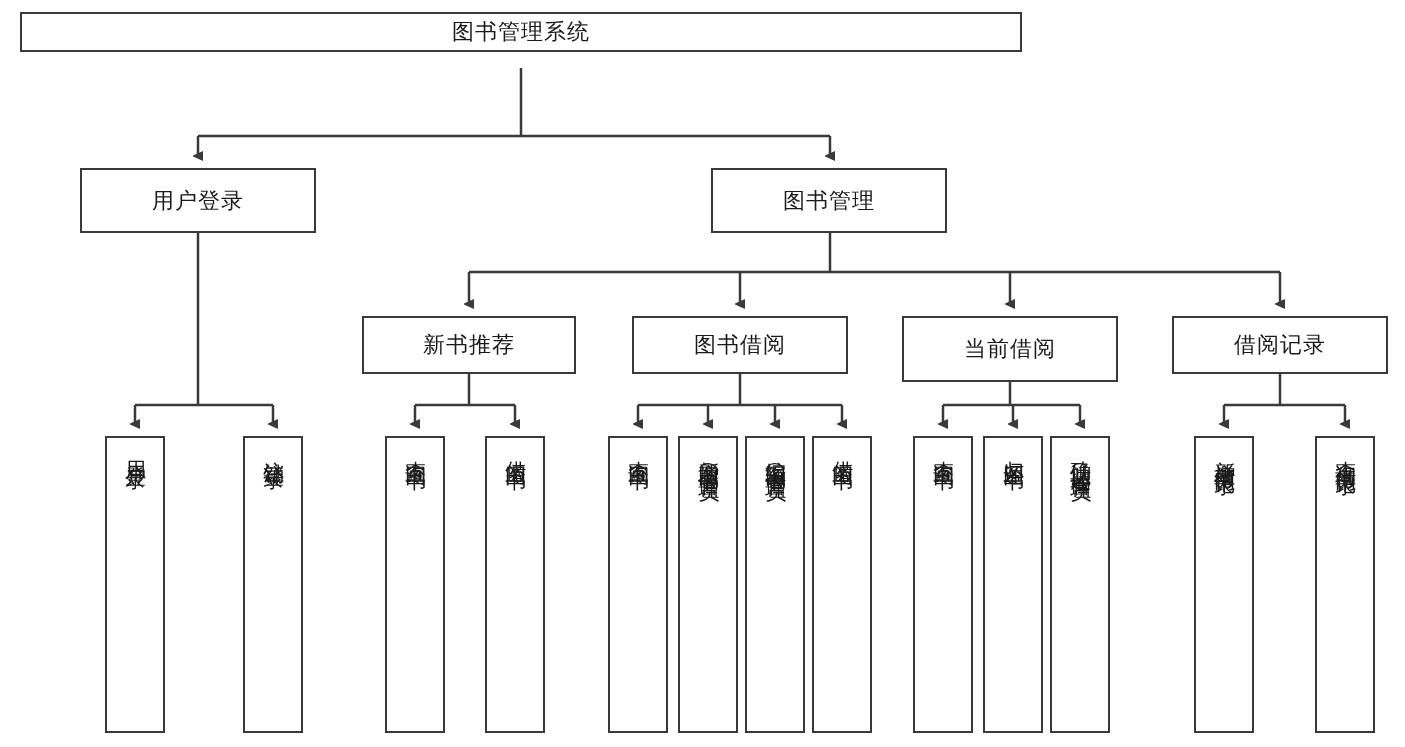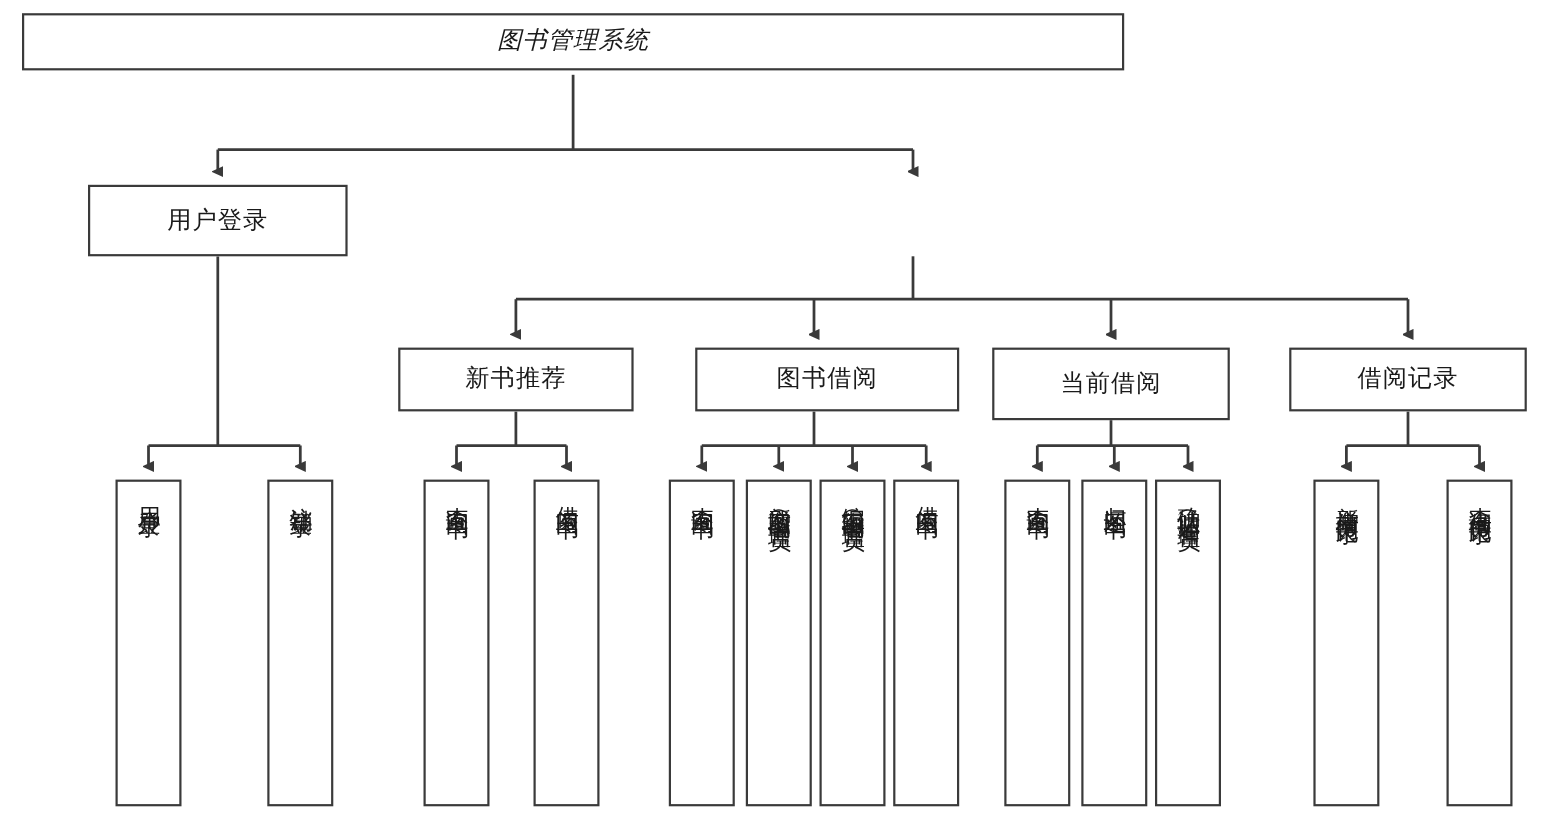--- a/index.html
+++ b/index.html
@@ -123,32 +123,35 @@
       <path d="M1013,405 L1013,424" marker-end="url(#arrow)"></path>
       <path d="M1080,405 L1080,424" marker-end="url(#arrow)"></path>
 
       <path d="M1280,374 L1280,405"></path>
       <path d="M1224,405 L1345,405"></path>
       <path d="M1224,405 L1224,424" marker-end="url(#arrow)"></path>
       <path d="M1345,405 L1345,424" marker-end="url(#arrow)"></path>
     </g>
   </svg>
 
-  <div class="node root horizontal" style="left:20px; top:12px; width:1002px; height:52px;font-style:italic;">
+  <div class="node root horizontal" style="left:20px; top:12px; width:1002px; height:40px;">
     <span class="label">图书管理系统</span>
   </div>
 
   <div class="node horizontal" style="left:80px; top:168px; width:236px; height:65px;">
     <span class="label">用户登录</span>
   </div>
+  <div class="node horizontal" style="left:711px; top:168px; width:236px; height:65px;">
+    <span class="label">图书管理</span>
+  </div>
 
   <div class="node horizontal" style="left:362px; top:316px; width:214px; height:58px;">
     <span class="label">新书推荐</span>
   </div>
-  <div class="node horizontal" style="left:632px; top:316px; width:240px; height:58px;">
+  <div class="node horizontal" style="left:632px; top:316px; width:216px; height:58px;">
     <span class="label">图书借阅</span>
   </div>
   <div class="node horizontal" style="left:902px; top:316px; width:216px; height:66px;">
     <span class="label">当前借阅</span>
   </div>
   <div class="node horizontal" style="left:1172px; top:316px; width:216px; height:58px;">
     <span class="label">借阅记录</span>
   </div>
 
   <div class="node vertical" style="left:105px; top:436px; width:60px; height:297px;">

